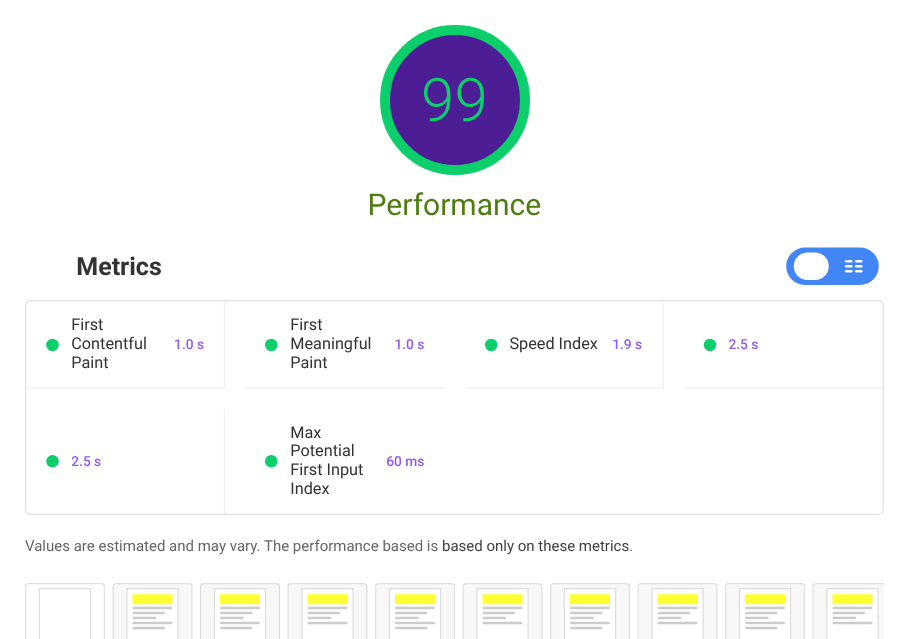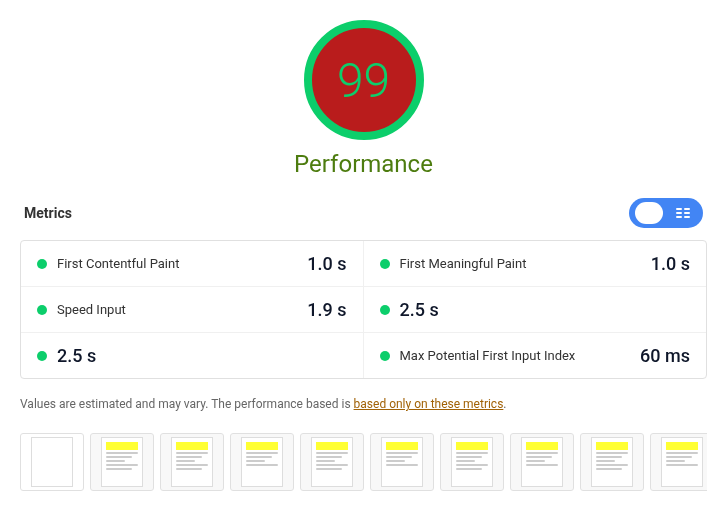--- a/index.html
+++ b/index.html
@@ -17,21 +17,21 @@
       flex-direction: column;
       align-items: center;
       margin-bottom: 20px;
     }
 
     .score-circle {
       width: 120px;
       height: 120px;
       border-radius: 50%;
       border: 8px solid #0cce6b;
-      background: #b91c1c;
+      background: #4c1d95;
       display: flex;
       align-items: center;
       justify-content: center;
       margin-bottom: 10px;
     }
 
     .score-number {
       font-size: 48px;
       font-weight: 300;
       color: #0cce6b;
@@ -45,23 +45,24 @@
 
     .metrics-header {
       display: flex;
       align-items: center;
       justify-content: space-between;
       margin-bottom: 12px;
       padding: 0 4px;
     }
 
     .metrics-title {
-      font-size: 14px;
+      font-size: 20px;
       font-weight: 700;
       color: #333;
+      margin-left: 37px;
     }
 
     .view-toggle {
       display: flex;
       background: #4285f4;
       border-radius: 20px;
       padding: 4px 6px;
       gap: 6px;
     }
 
@@ -79,22 +80,22 @@
       background: #fff;
     }
 
     .toggle-btn svg {
       width: 16px;
       height: 16px;
     }
 
     .metrics-grid {
       display: grid;
-      grid-template-columns: 1fr 1fr;
-      gap: 0;
+      grid-template-columns: 1fr 1fr 1fr 1fr;
+      gap: 16px;
       border: 1px solid #e0e0e0;
       border-radius: 4px;
       overflow: hidden;
       margin-bottom: 16px;
     }
 
     .metric-row {
       display: flex;
       align-items: center;
       padding: 12px 16px;
@@ -119,36 +120,35 @@
 
     .dot-green { background: #0cce6b; }
 
     .metric-name {
       font-size: 13px;
       color: #333;
       flex: 1;
     }
 
     .metric-value {
-      font-size: 18px;
-      color: #0f172a;
+      font-size: 11px;
+      color: #8b5cf6;
       font-weight: 500;
       white-space: nowrap;
     }
 
     .note-text {
       font-size: 12px;
       color: #666;
       margin-bottom: 16px;
       line-height: 1.5;
     }
 
     .note-link {
-      color: #a16207;
-      text-decoration: underline;
+      color: #404040;
       cursor: pointer;
     }
 
     .filmstrip {
       display: flex;
       gap: 6px;
       overflow-x: auto;
       padding: 4px 0;
     }
 
@@ -252,21 +252,21 @@
     <span class="metric-name">First Contentful Paint</span>
     <span class="metric-value">1.0 s</span>
   </div>
   <div class="metric-row">
     <div class="dot dot-green"></div>
     <span class="metric-name">First Meaningful Paint</span>
     <span class="metric-value">1.0 s</span>
   </div>
   <div class="metric-row">
     <div class="dot dot-green"></div>
-    <span class="metric-name">Speed Input</span>
+    <span class="metric-name">Speed Index</span>
     <span class="metric-value">1.9 s</span>
   </div>
   <div class="metric-row">
     <div class="dot dot-green"></div>
     <span class="metric-value">2.5 s</span>
   </div>
   <div class="metric-row">
     <div class="dot dot-green"></div>
     <span class="metric-value">2.5 s</span>
   </div>

